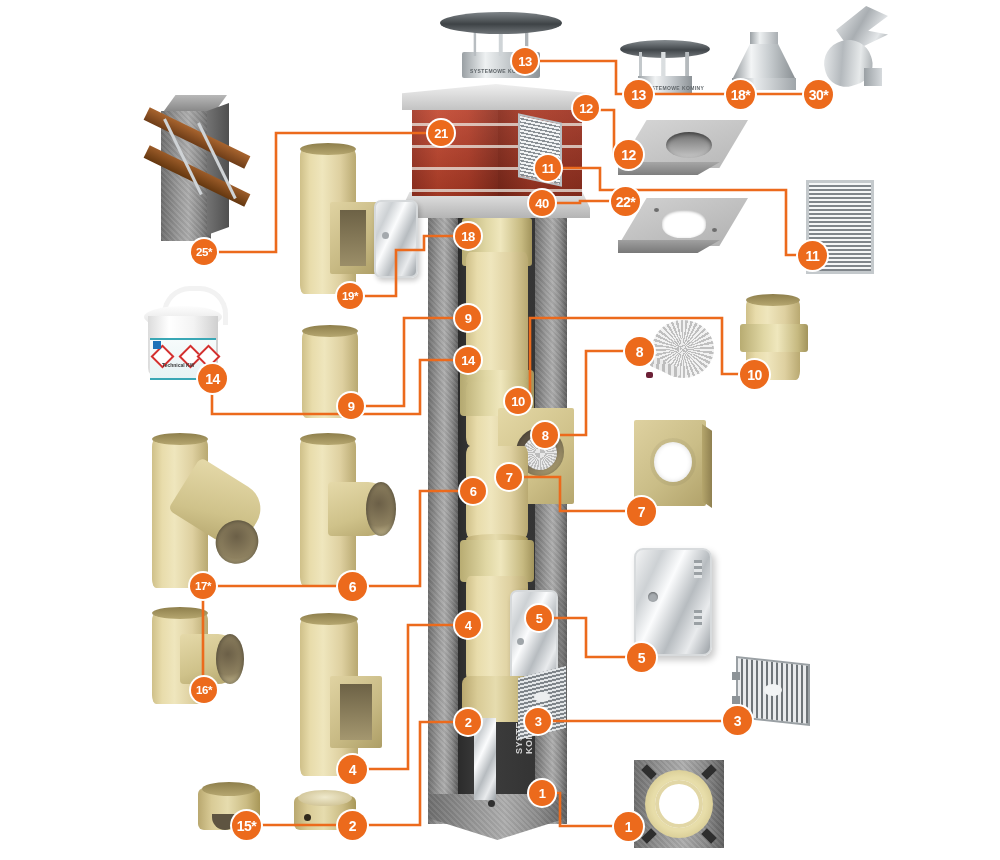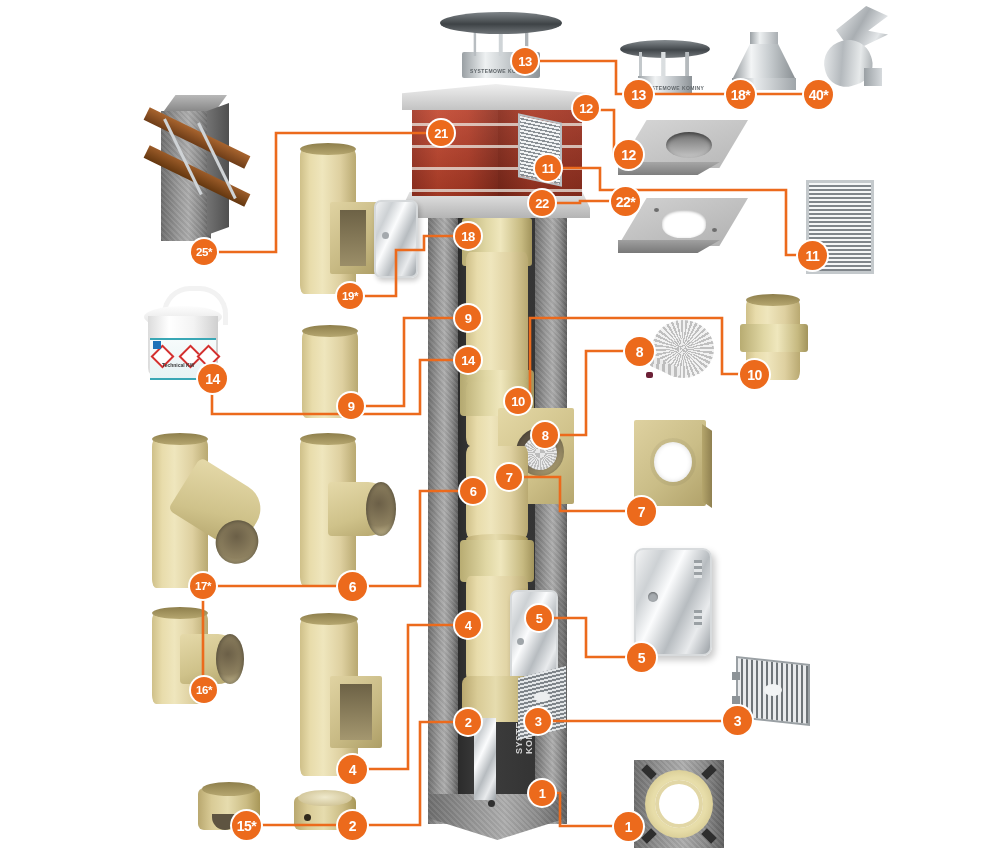--- a/index.html
+++ b/index.html
@@ -285,28 +285,28 @@
       <path d="M456,722 L420,722 L420,825 L364,825"></path>
       <path d="M260,825 L340,825"></path>
       <path d="M550,721 L725,721"></path>
       <path d="M554,793 L560,793 L560,826 L616,826"></path>
     </g>
   </svg>
 
   <div class="badge" style="left:512px;top:48px;">13</div>
   <div class="badge big" style="left:624px;top:80px;">13</div>
   <div class="badge big sm" style="left:726px;top:80px;">18*</div>
-  <div class="badge big sm" style="left:804px;top:80px;">40*</div>
+  <div class="badge big sm" style="left:804px;top:80px;">30*</div>
   <div class="badge" style="left:428px;top:120px;">21</div>
   <div class="badge sm" style="left:191px;top:239px;">25*</div>
   <div class="badge" style="left:573px;top:95px;">12</div>
   <div class="badge big" style="left:614px;top:140px;">12</div>
   <div class="badge" style="left:535px;top:155px;">11</div>
   <div class="badge big" style="left:798px;top:241px;">11</div>
-  <div class="badge" style="left:529px;top:190px;">22</div>
+  <div class="badge" style="left:529px;top:190px;">40</div>
   <div class="badge big sm" style="left:611px;top:187px;">22*</div>
   <div class="badge" style="left:455px;top:223px;">18</div>
   <div class="badge sm" style="left:337px;top:283px;">19*</div>
   <div class="badge" style="left:455px;top:305px;">9</div>
   <div class="badge" style="left:338px;top:393px;">9</div>
   <div class="badge" style="left:455px;top:347px;">14</div>
   <div class="badge big" style="left:198px;top:364px;">14</div>
   <div class="badge" style="left:505px;top:388px;">10</div>
   <div class="badge big" style="left:740px;top:360px;">10</div>
   <div class="badge" style="left:532px;top:422px;">8</div>

